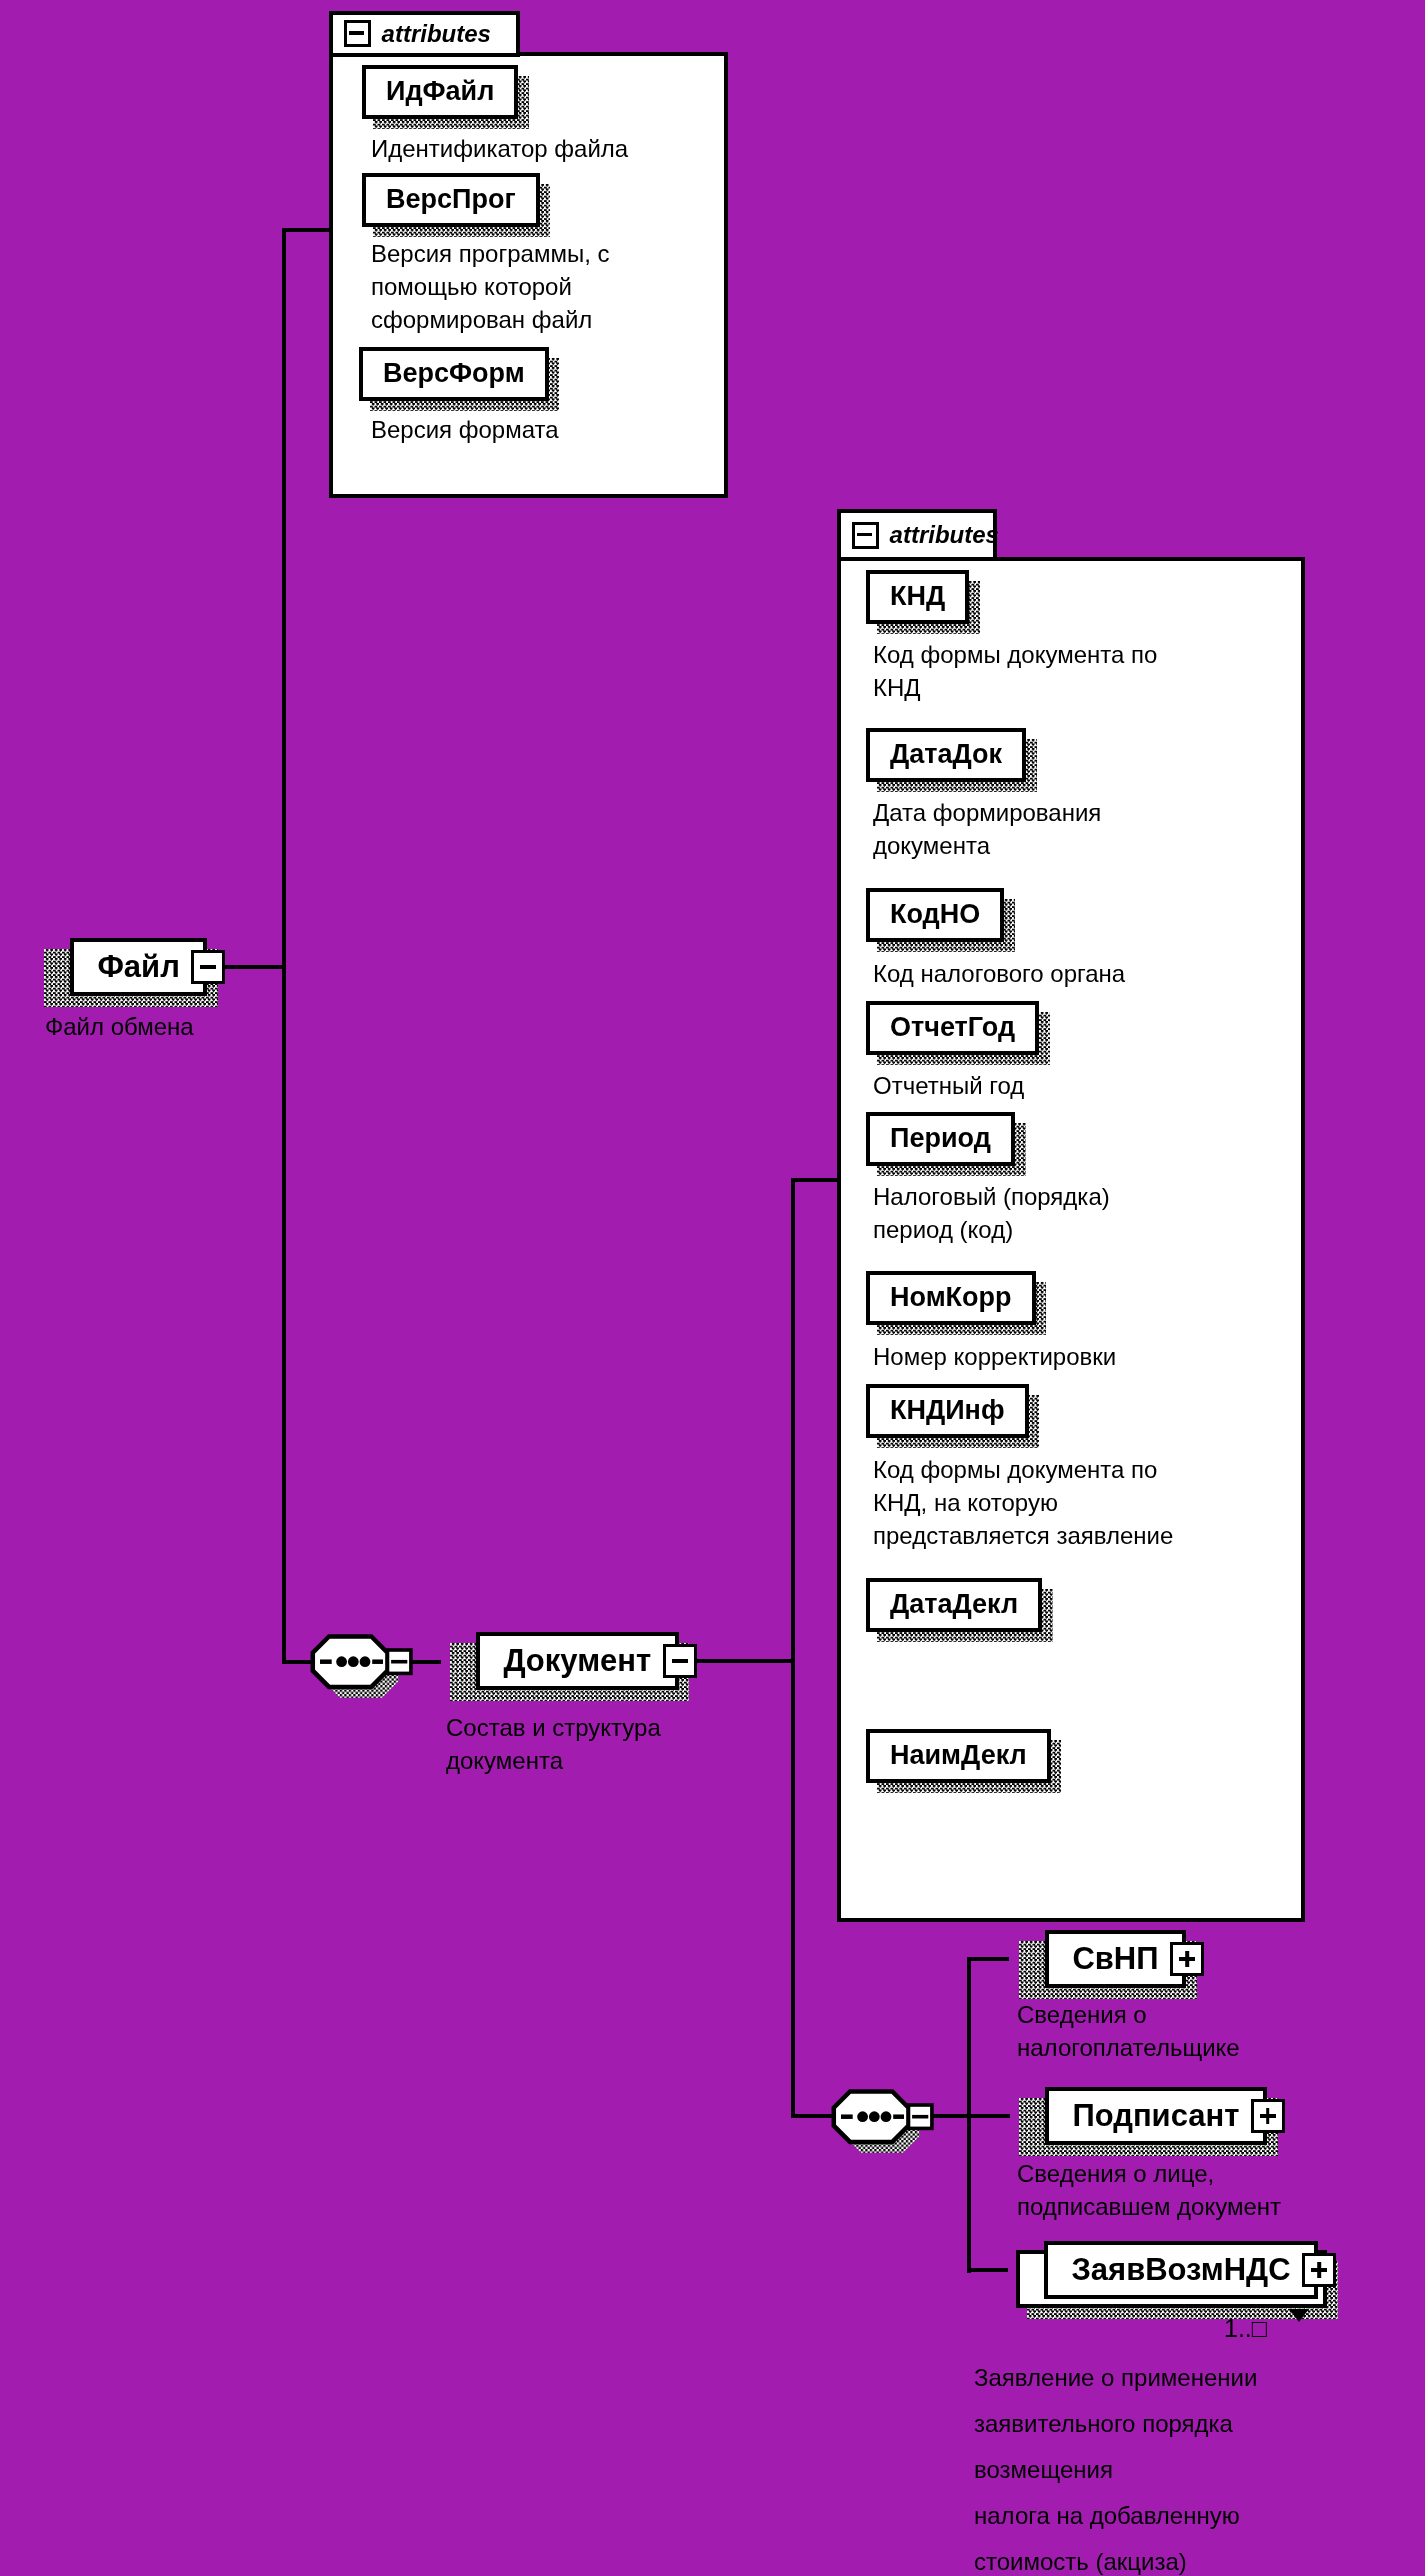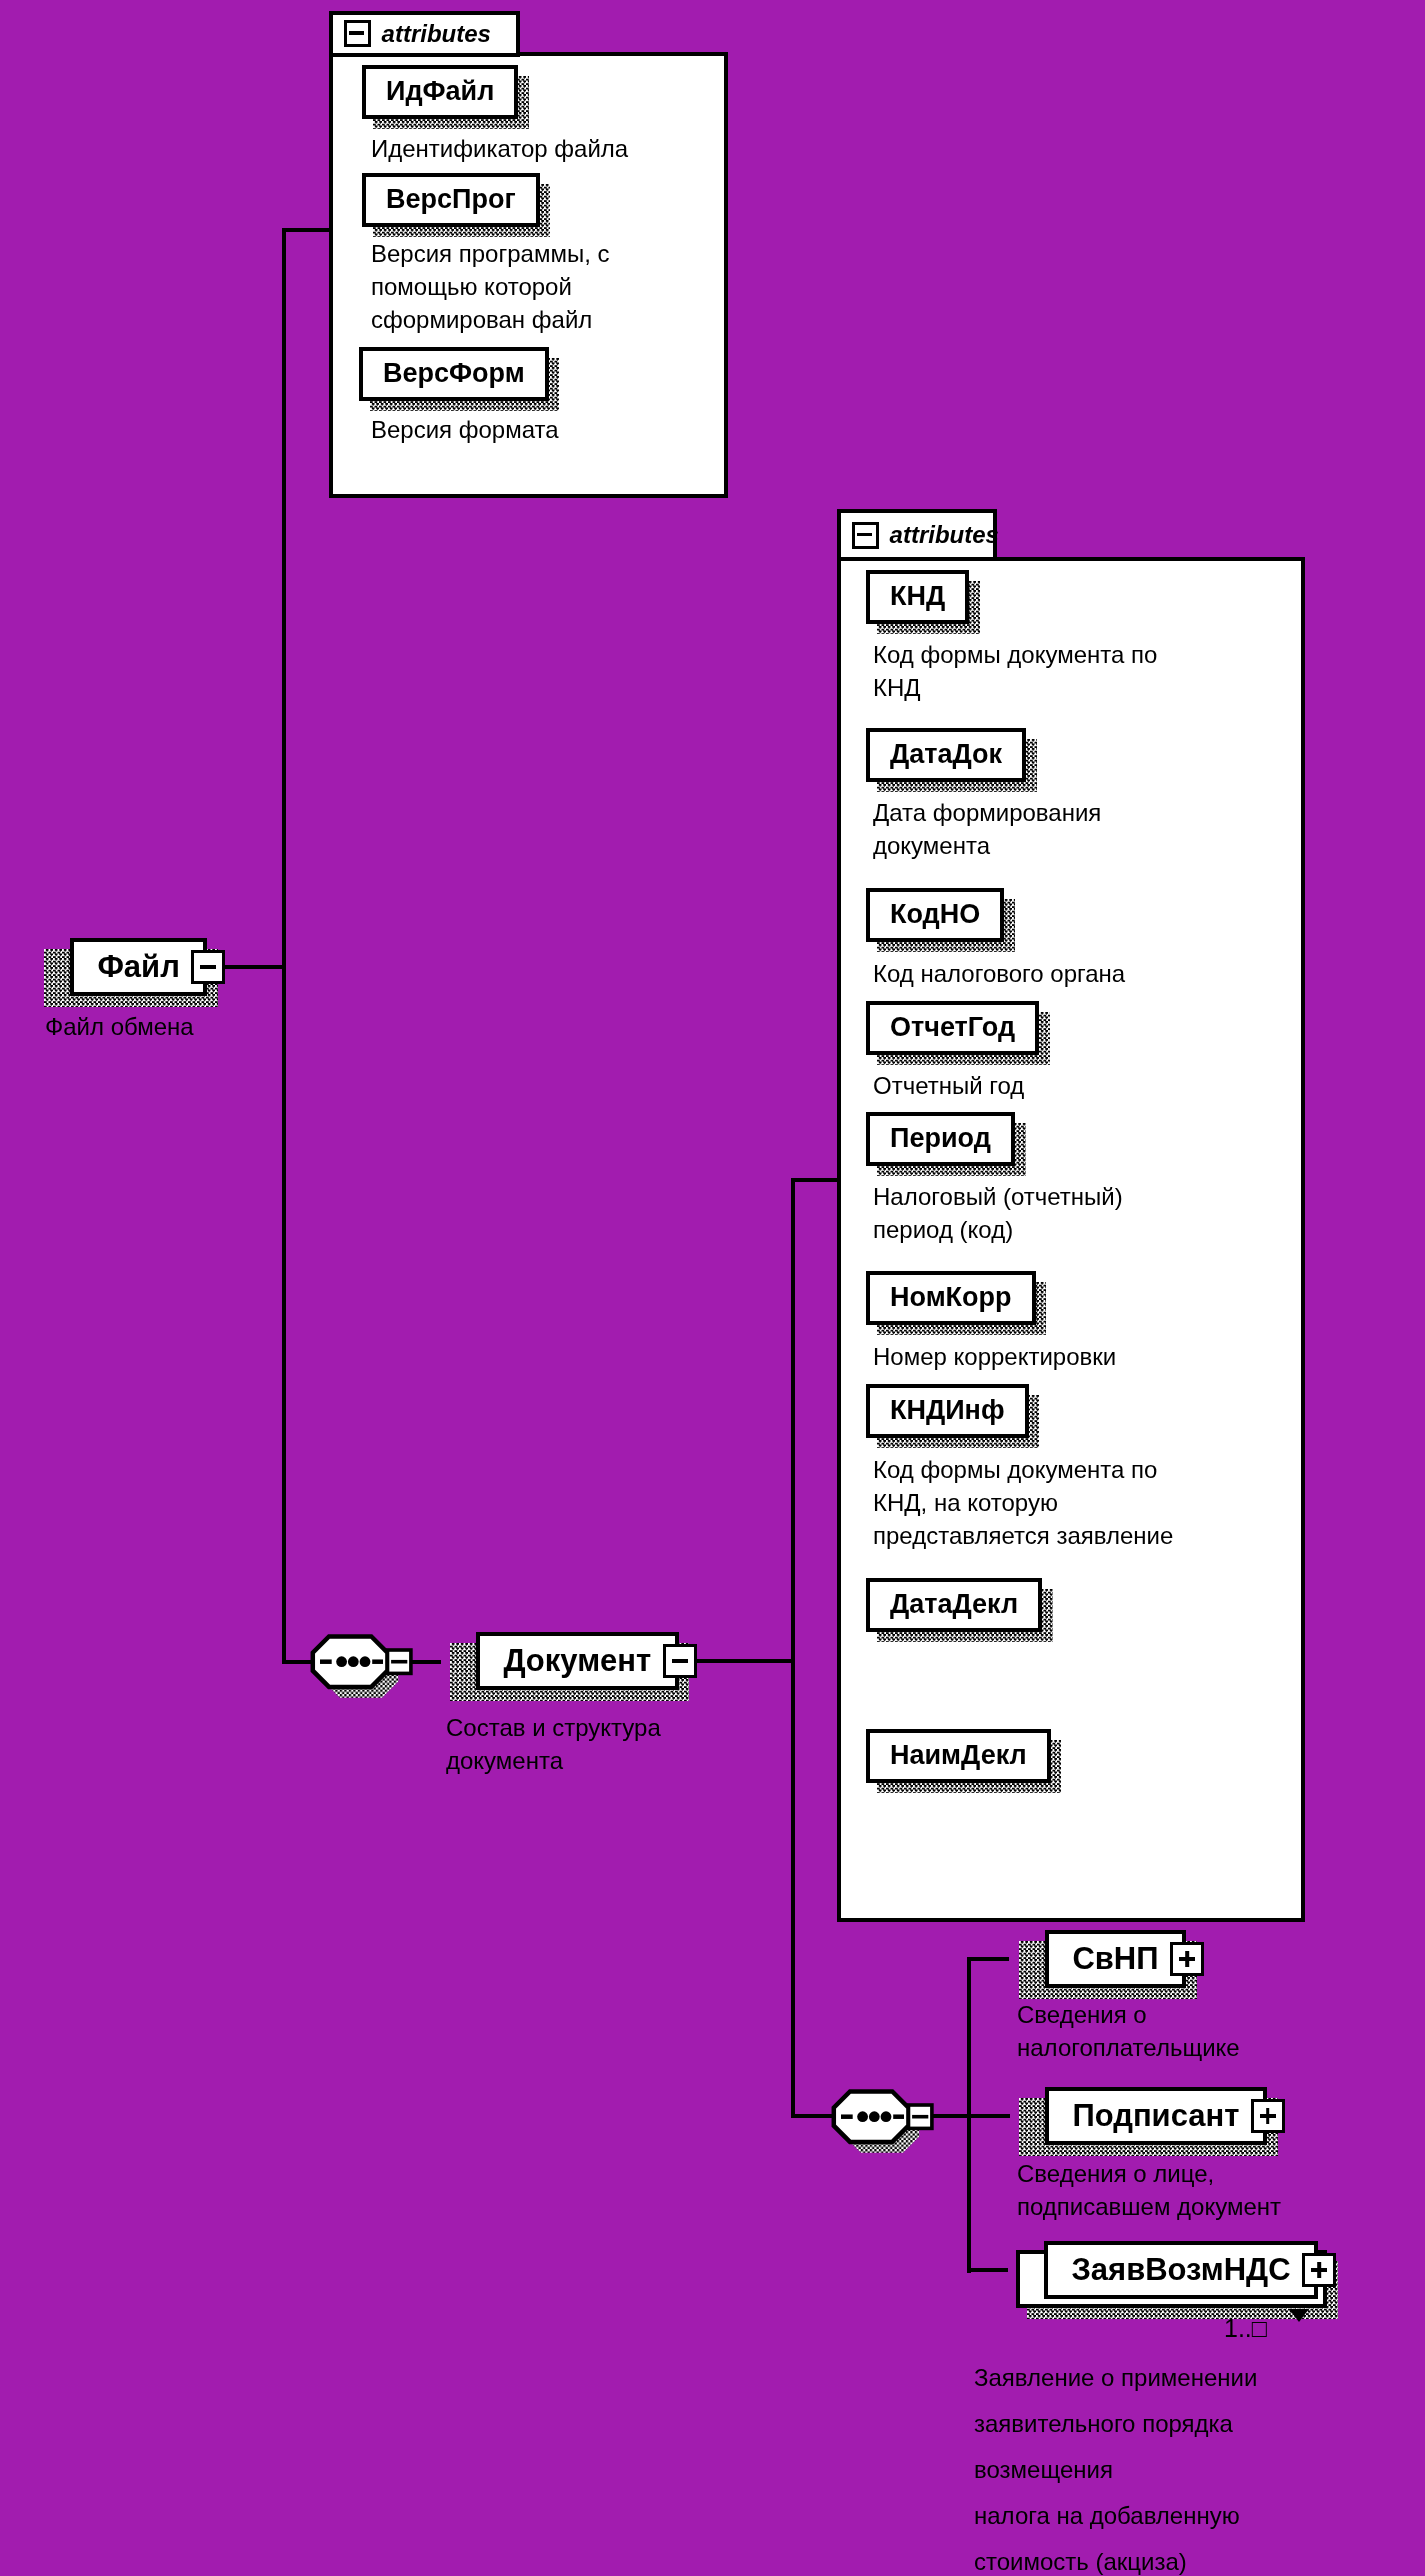--- a/index.html
+++ b/index.html
@@ -196,21 +196,21 @@
   <div class="nwrap" style="left:866px;top:1001px">
     <div class="nshadow"></div>
     <div class="nbox">ОтчетГод</div>
   </div>
   <div class="lbl" style="left:873px;top:1069px">Отчетный год</div>
 
   <div class="nwrap" style="left:866px;top:1112px">
     <div class="nshadow"></div>
     <div class="nbox">Период</div>
   </div>
-  <div class="lbl" style="left:873px;top:1180px">Налоговый (отчетный)
+  <div class="lbl" style="left:873px;top:1180px">Налоговый (порядка)
 период (код)</div>
 
   <div class="nwrap" style="left:866px;top:1271px">
     <div class="nshadow"></div>
     <div class="nbox">НомКорр</div>
   </div>
   <div class="lbl" style="left:873px;top:1340px">Номер корректировки</div>
 
   <div class="nwrap" style="left:866px;top:1384px">
     <div class="nshadow"></div>

